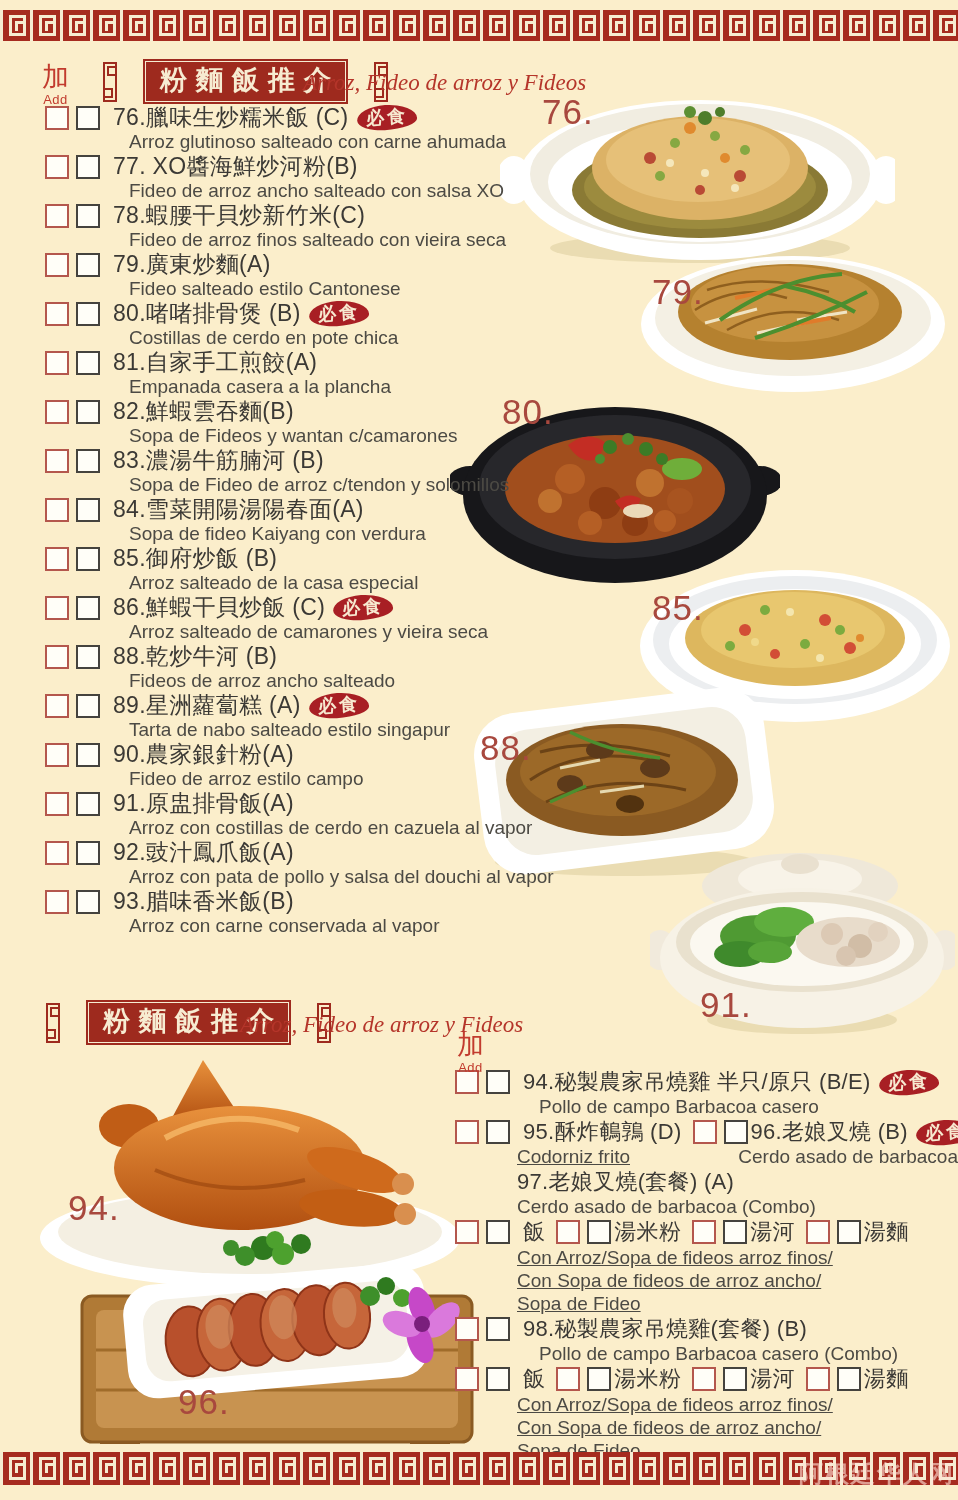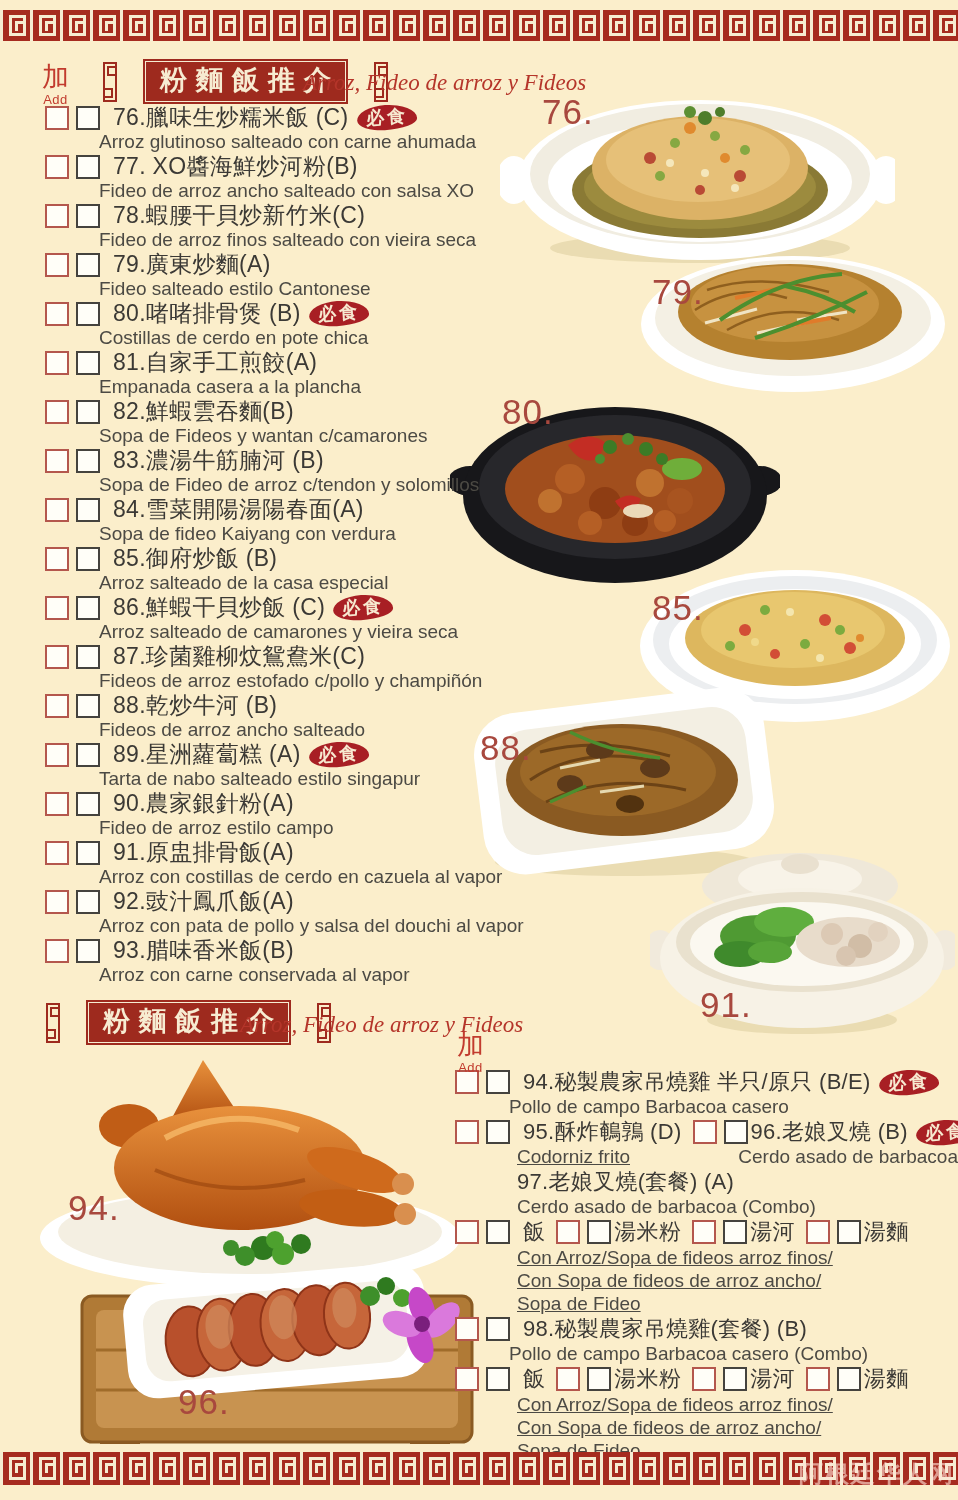--- a/index.html
+++ b/index.html
@@ -30,21 +30,21 @@
   .items{position:absolute;z-index:2;}
   .item{height:49px;}
   .row1{display:flex;align-items:center;height:27px;white-space:nowrap;}
   .cb{display:inline-block;width:20px;height:20px;background:#fffef8;flex:0 0 auto;}
   .cb.r{border:2px solid #b4574d;}
   .cb.k{border:2px solid #45433e;margin-left:7px;}
   .zh{font-size:23px;color:#3b3935;margin-left:13px;letter-spacing:.3px;}
   .badge{margin-left:8px;background:#a81f24;color:#f7e9d0;font-size:18px;font-weight:bold;
          padding:3px 9px 4px;border-radius:48% 52% 55% 45%/55% 60% 40% 45%;transform:rotate(-4deg);
          letter-spacing:3px;line-height:1;display:inline-block;}
-  .es{font-size:19px;color:#4c4a44;margin-left:54px;height:22px;line-height:22px;white-space:nowrap;}
+  .es{font-size:19px;color:#4c4a44;margin-left:84px;height:22px;line-height:22px;white-space:nowrap;}
   
   .s2row{display:flex;align-items:center;height:28px;white-space:nowrap;}
   .s2 .zh{font-size:22px;}
   .zh-tight{margin-left:3px;}
   .pair{display:inline-flex;margin-left:11px;flex:0 0 auto;}
   .es-line{font-size:19px;color:#4c4a44;margin-left:62px;height:23px;line-height:23px;white-space:nowrap;text-decoration:underline;}
   .es-duo{display:flex;height:22px;line-height:22px;white-space:nowrap;font-size:19px;color:#4c4a44;}
   .es-duo .a{margin-left:62px;width:223px;text-decoration:underline;}
   .noindent{margin-left:62px;}
   
@@ -441,29 +441,20 @@
       <div class="item">
         <div class="row1">
           <span class="cb r"></span>
           <span class="cb k"></span>
           <span class="zh">86.鮮蝦干貝炒飯 (C)</span>
           <span class="badge">必食</span>
         </div>
         <div class="es">Arroz salteado de camarones y vieira seca</div>
       </div>
 
-      <div class="item">
-        <div class="row1">
-          <span class="cb r"></span>
-          <span class="cb k"></span>
-          <span class="zh">87.珍菌雞柳炆鴛鴦米(C)</span>
-
-        </div>
-        <div class="es">Fideos de arroz estofado c/pollo y champiñón</div>
-      </div>
 
       <div class="item">
         <div class="row1">
           <span class="cb r"></span>
           <span class="cb k"></span>
           <span class="zh">88.乾炒牛河 (B)</span>
 
         </div>
         <div class="es">Fideos de arroz ancho salteado</div>
       </div>

